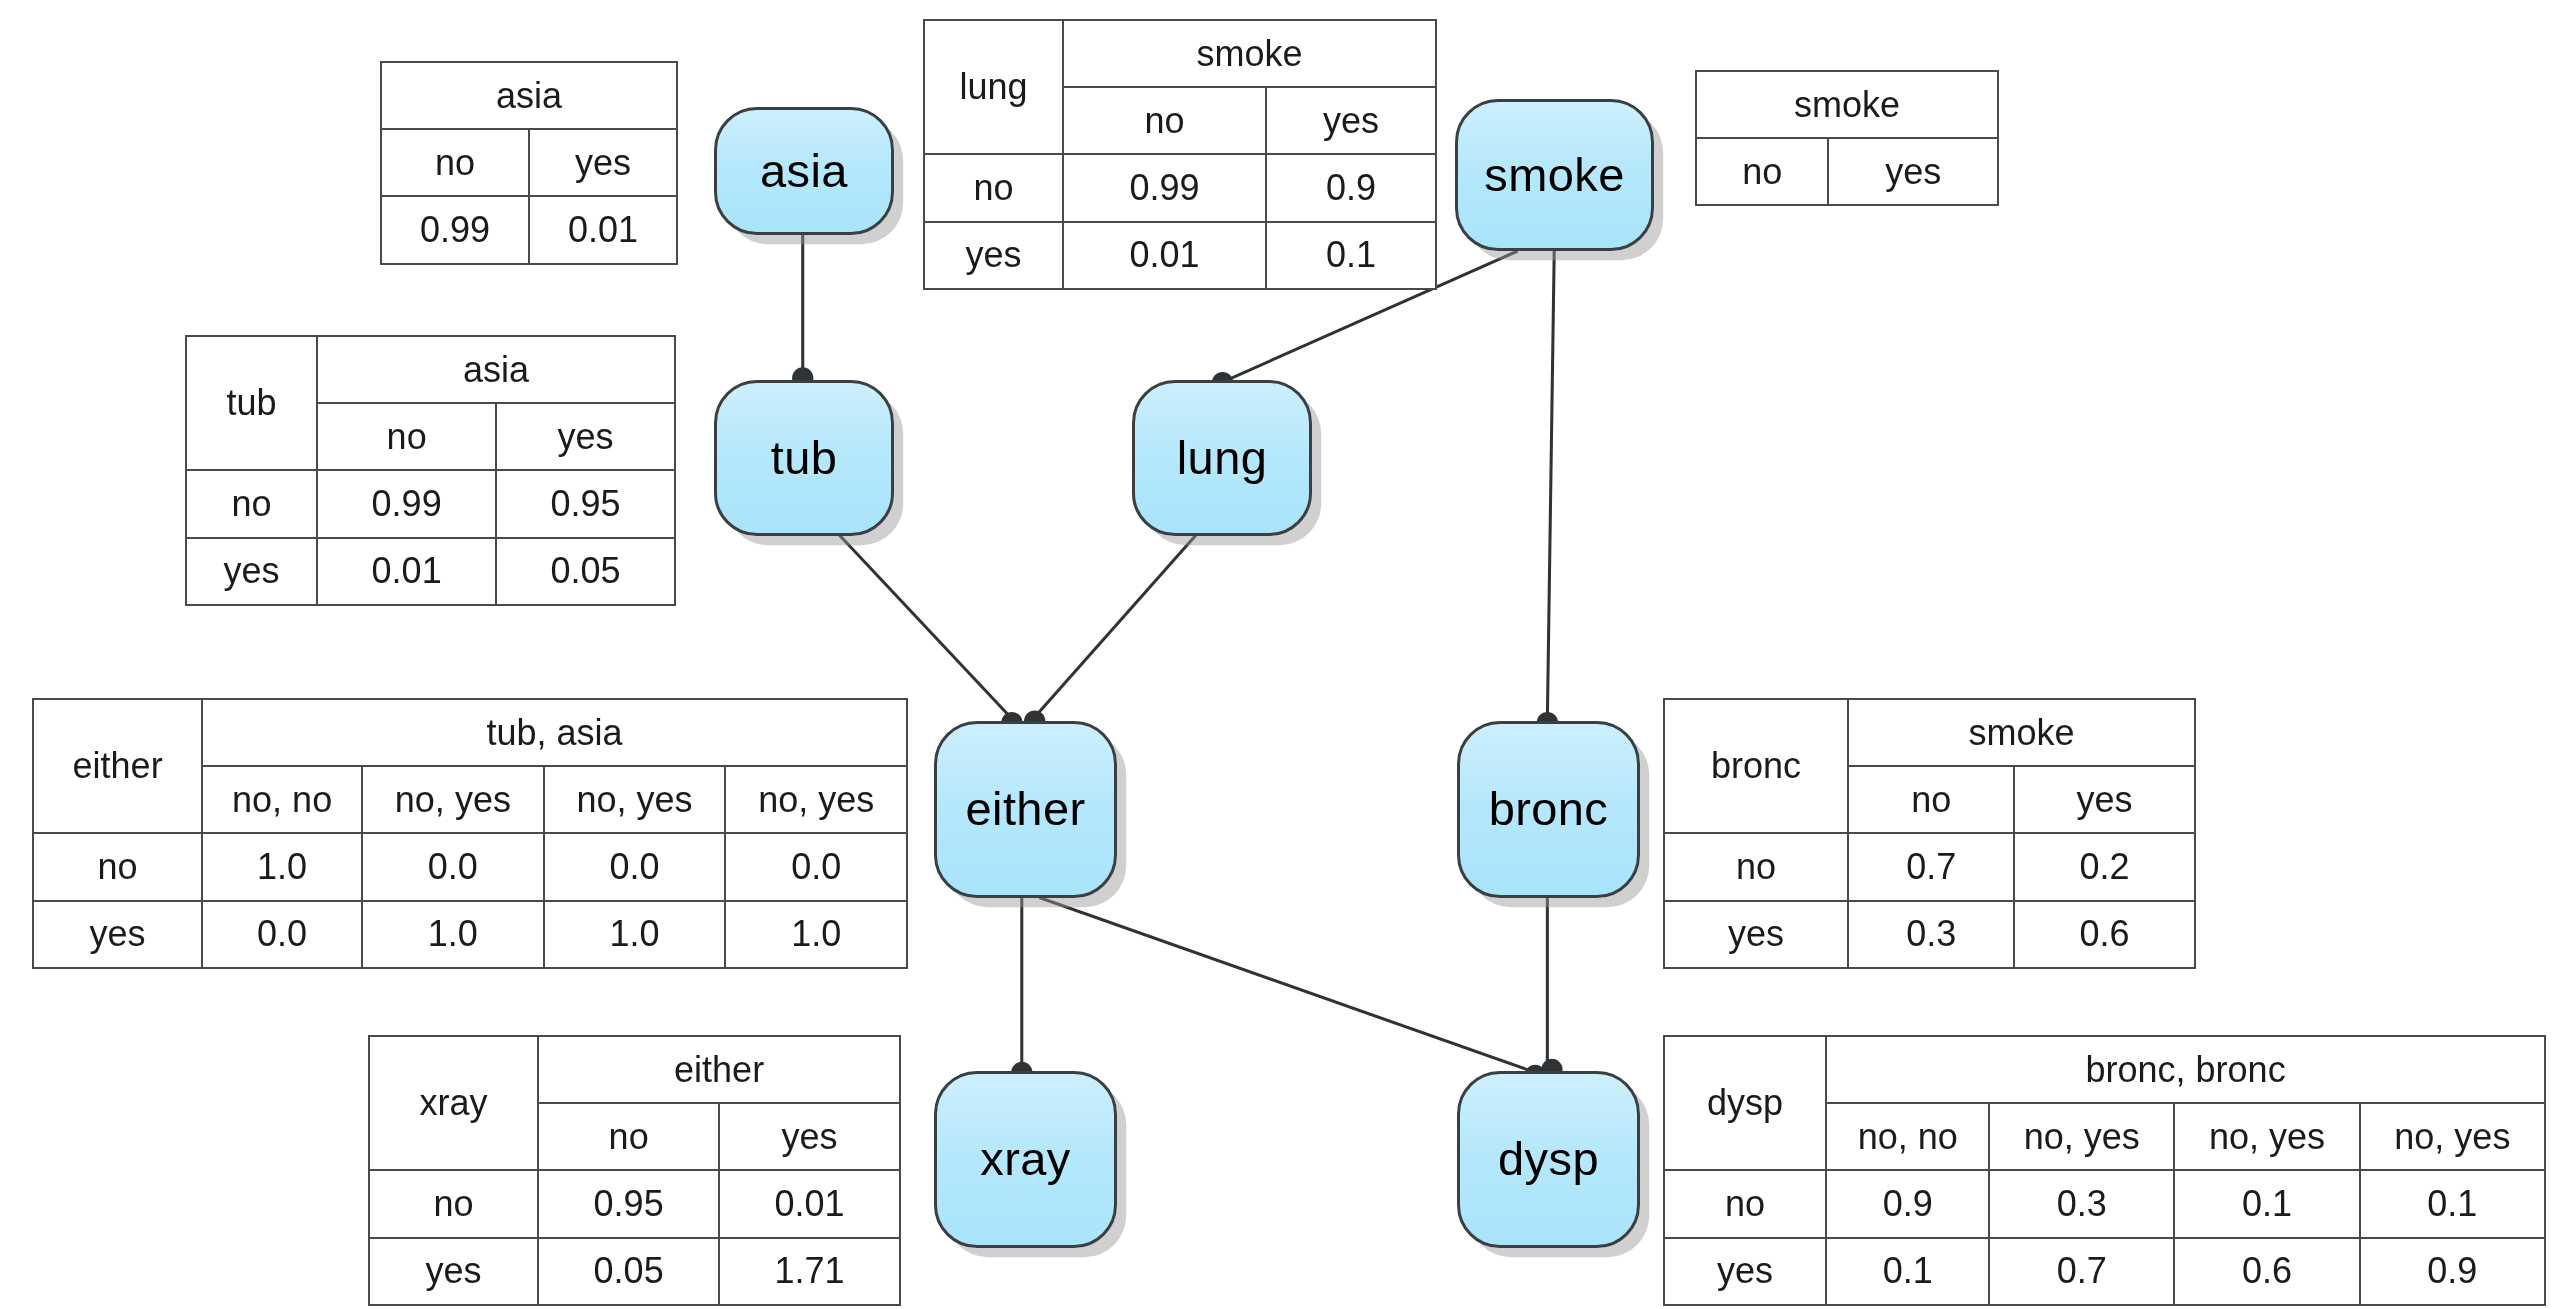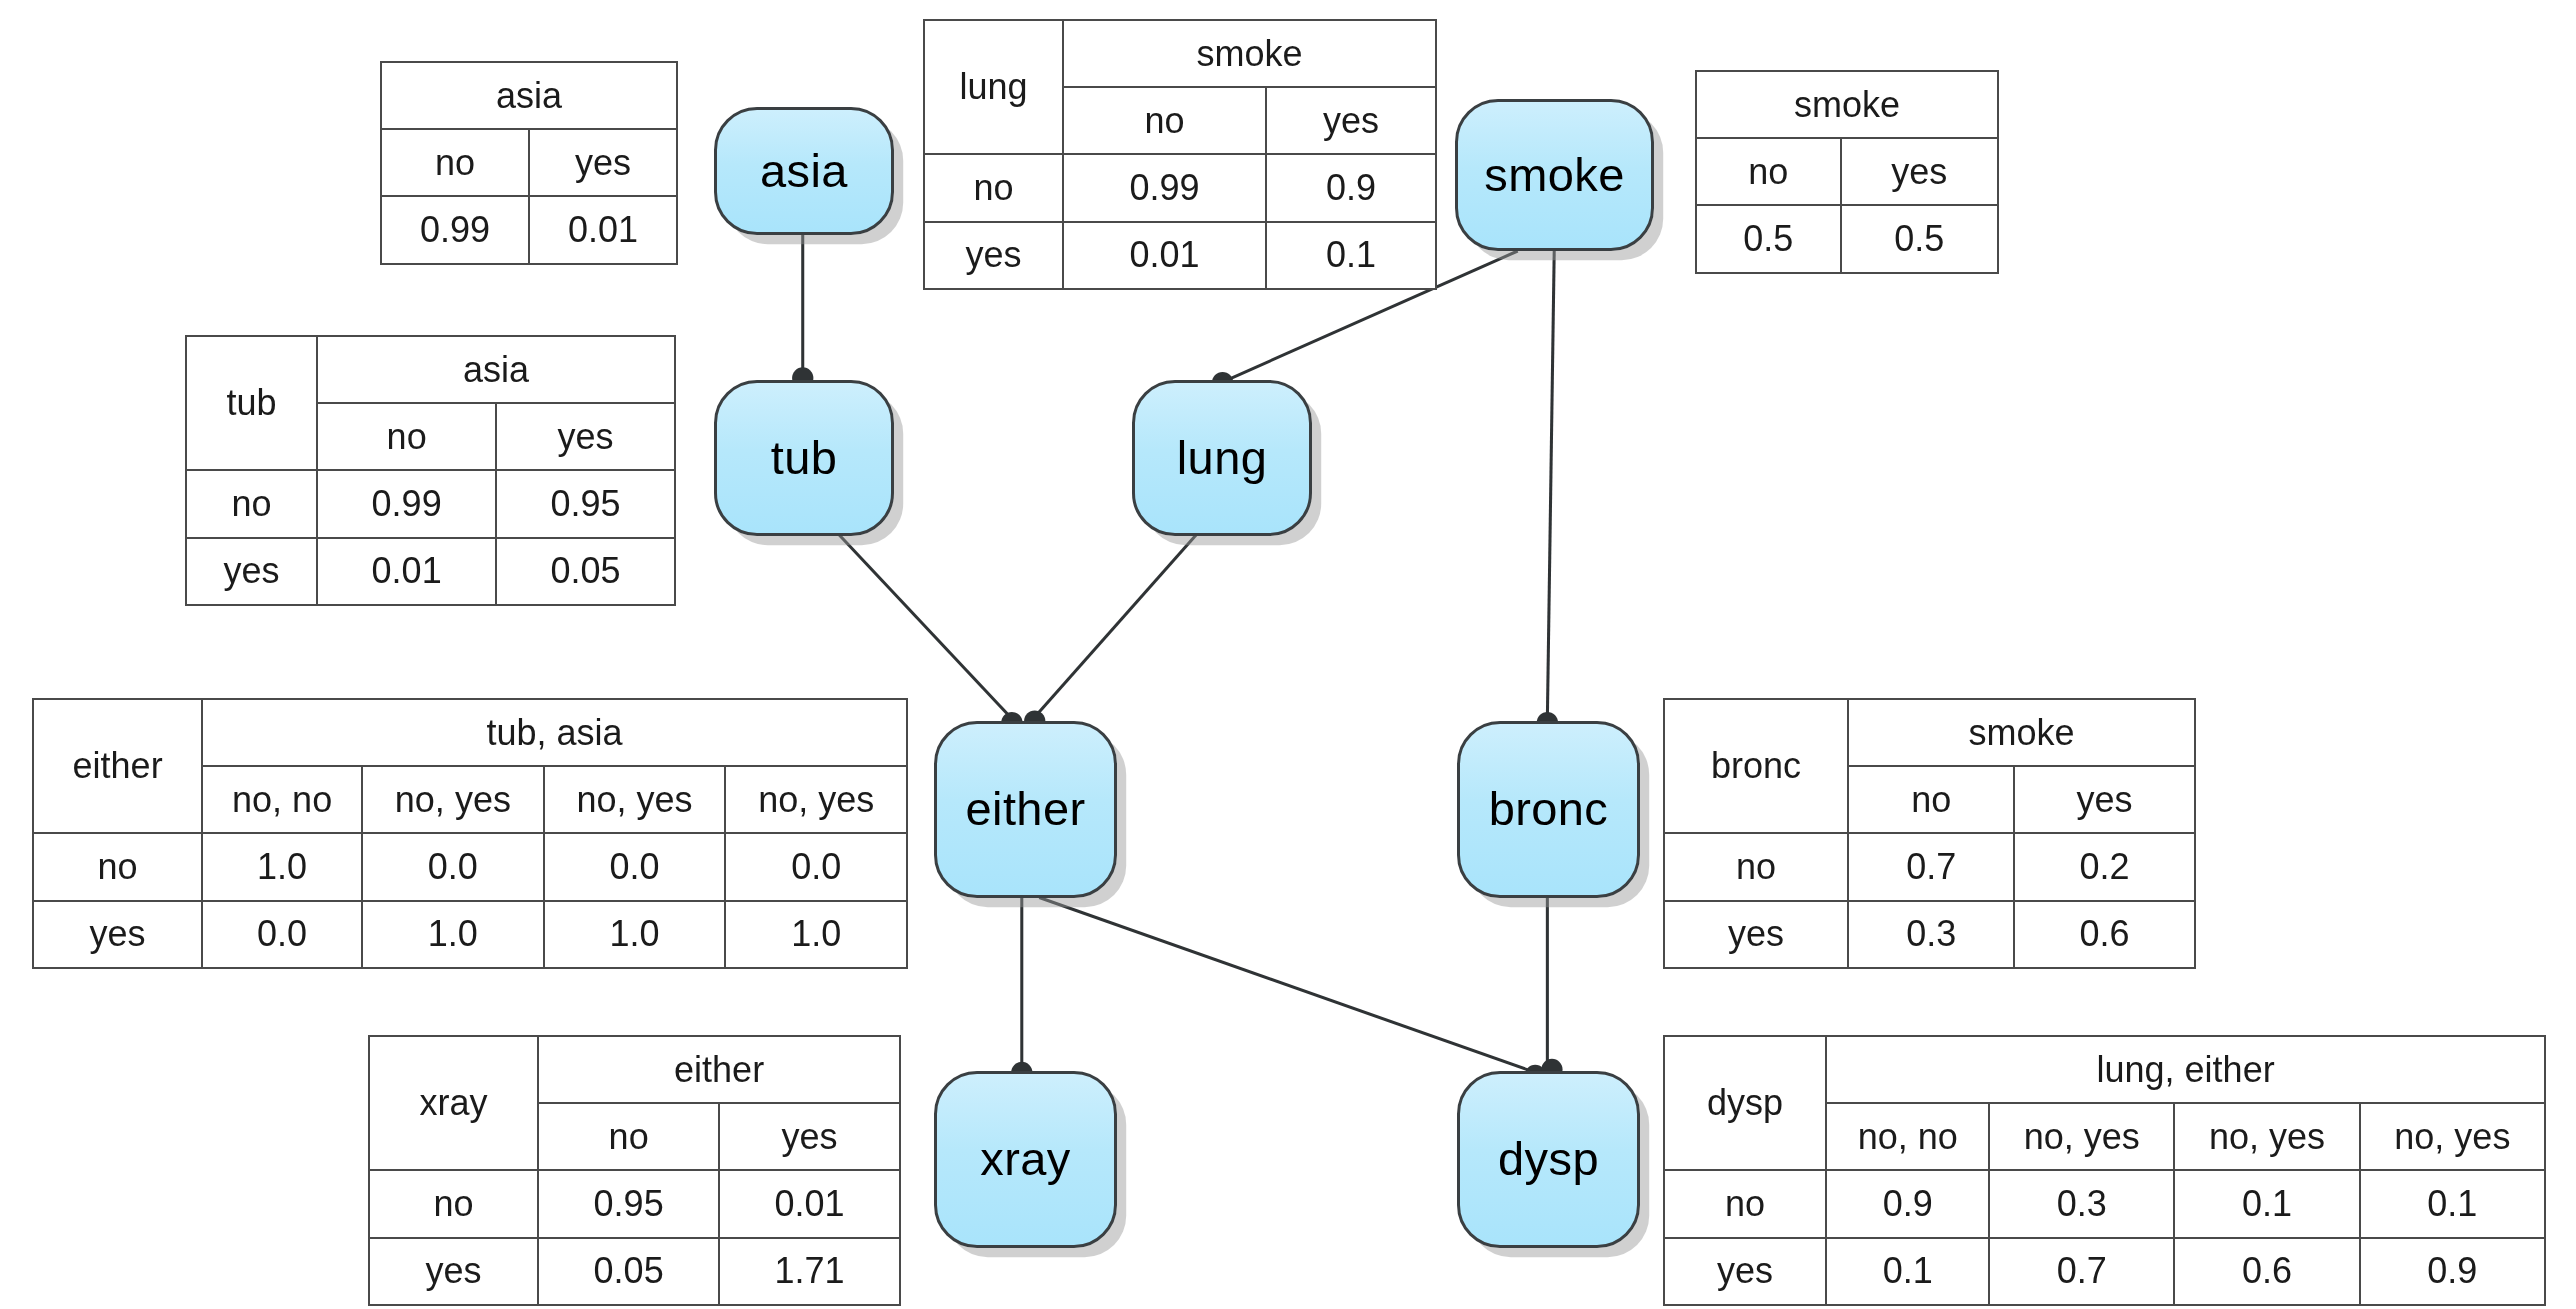--- a/index.html
+++ b/index.html
@@ -158,24 +158,20 @@
 
   <table class="cpt" style="left:1695px;top:70px;width:304px;">
     <tbody>
         <tr class="h-row">
       <td colspan="2">smoke</td>
     </tr>
     <tr class="h-row">
       <td>no</td>
       <td>yes</td>
     </tr>
-    <tr class="v-row">
-      <td>0.5</td>
-      <td>0.5</td>
-    </tr>
   </tbody>
     </table>
 
   <table class="cpt" style="left:185px;top:335px;width:491px;">
     <tbody>
         <tr class="h-row">
       <td rowspan="2" style="width:114px;">tub</td>
       <td colspan="2">asia</td>
     </tr>
     <tr class="h-row">
@@ -267,21 +263,21 @@
       <td>0.05</td>
       <td>1.71</td>
     </tr>
   </tbody>
     </table>
 
   <table class="cpt" style="left:1663px;top:1035px;width:883px;">
     <tbody>
         <tr class="h-row">
       <td rowspan="2" style="width:145px;">dysp</td>
-      <td colspan="4">lung, either</td>
+      <td colspan="4">bronc, bronc</td>
     </tr>
     <tr class="h-row">
       <td>no, no</td>
       <td>no, yes</td>
       <td>no, yes</td>
       <td>no, yes</td>
     </tr>
     <tr class="v-row">
       <td>no</td>
       <td>0.9</td>

